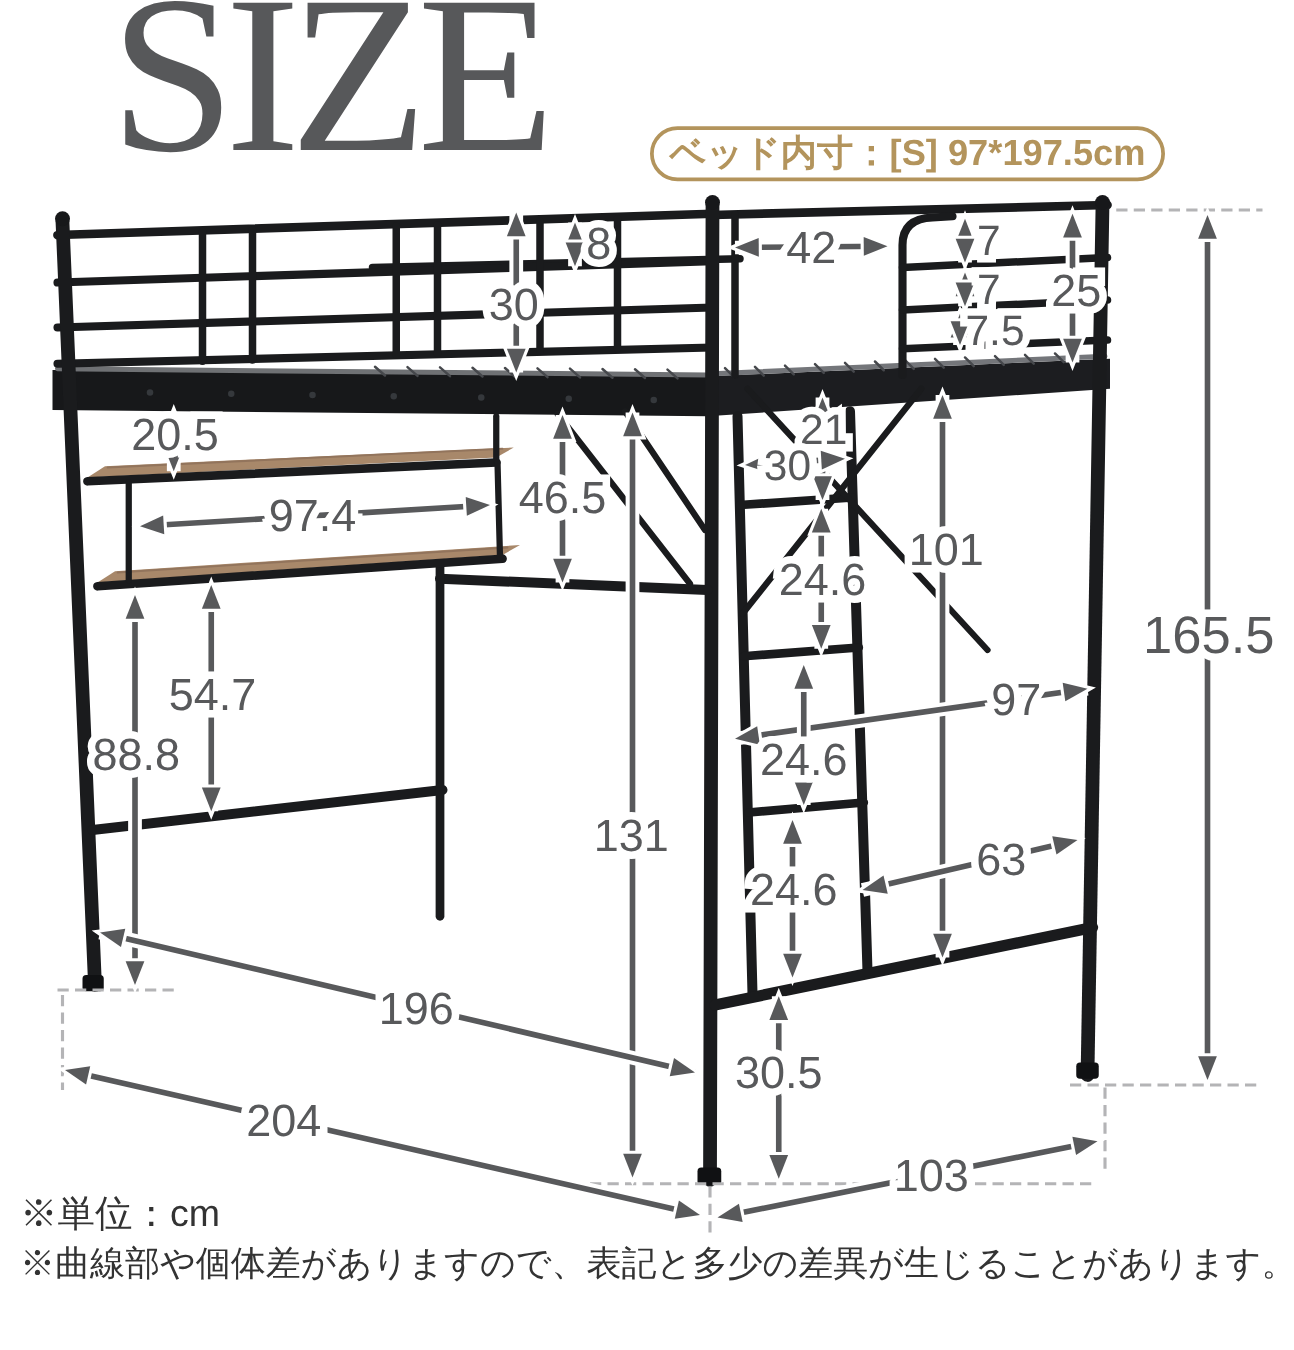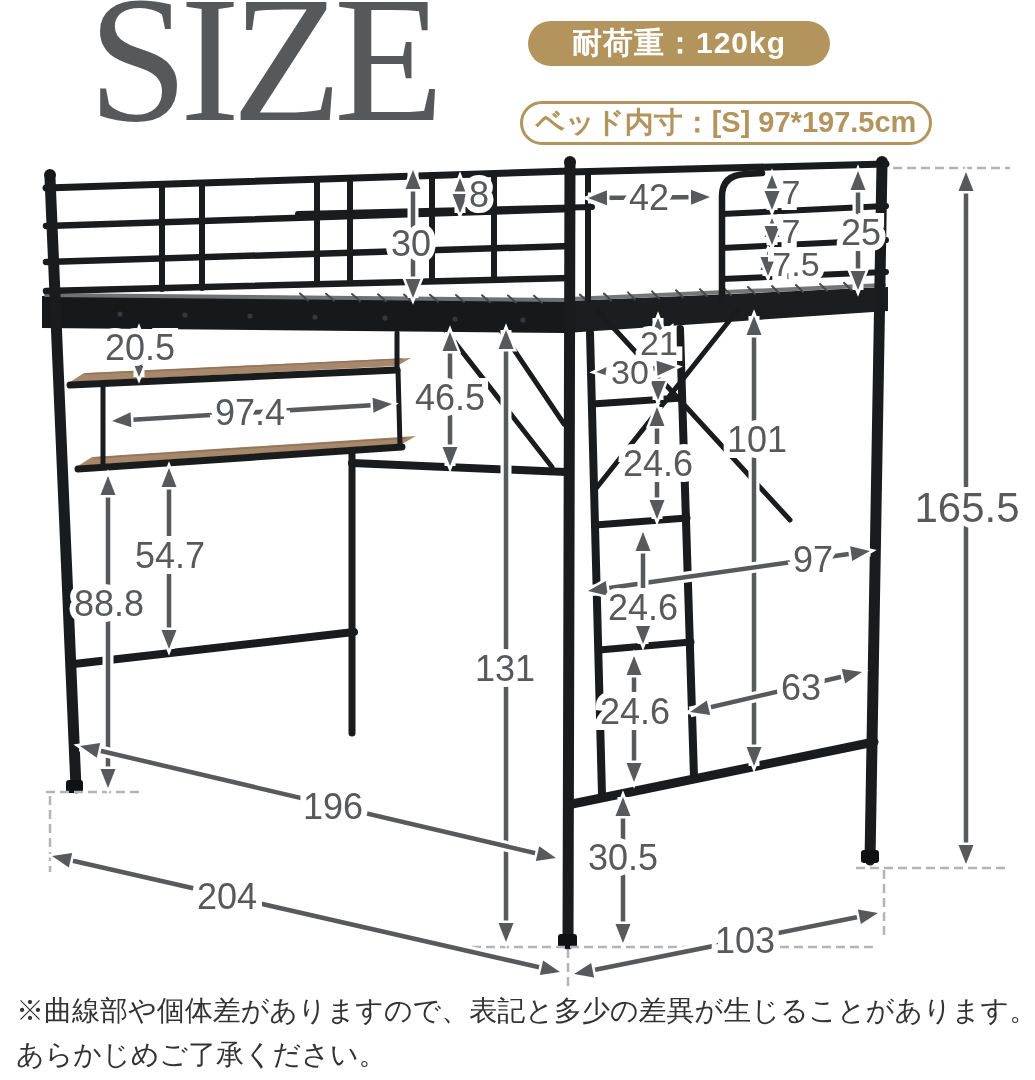--- a/index.html
+++ b/index.html
@@ -21,23 +21,20 @@
   .dimlbl{fill:#58595b;stroke:#ffffff;stroke-width:12px;paint-order:stroke;
         font-family:"Liberation Sans",sans-serif;text-anchor:middle;}
 </style>
 </head>
 <body>
 
 <div id="page">
 
   <div id="size-title">SIZE</div>
 
-  <div id="badge-load" class="badge">
-    <span>耐荷重：120kg</span>
-  </div>
   <div id="badge-inner" class="badge">
     <span>ベッド内寸：[S] 97*197.5cm</span>
   </div>
 
   <svg id="bed-svg" width="1035" height="1080" viewBox="0 0 1035 1080">
     <g stroke="#1a1b1d" stroke-linecap="round" fill="none">
 
       <g stroke="none">
         <path d="M42,296 L566,301 L566,333 L42,328 Z" fill="#17181a"></path>
         <path d="M566,301 L888,287 L888,311 L566,333 Z" fill="#1c1d20"></path>
@@ -336,15 +333,15 @@
         <g>
           <line x1="574" y1="974" x2="878" y2="913" stroke="#ffffff" stroke-width="11" stroke-linecap="butt"></line>
           <line x1="574" y1="974" x2="878" y2="913" stroke="#58595b" stroke-width="4.5" stroke-linecap="butt"></line>
           <polygon points="574,974 591.1531498154745,962.9085865910657 594.1041946742052,977.6154331001497" fill="#58595b" stroke="#ffffff" stroke-width="5" paint-order="stroke"></polygon>
           <polygon points="878,913 860.8468501845255,924.0914134089343 857.8958053257948,909.3845668998503" fill="#58595b" stroke="#ffffff" stroke-width="5" paint-order="stroke"></polygon>
           <text x="745" y="953" font-size="36" class="dimlbl">103</text>
         </g>
       </g>
   </svg>
 
+  <div id="note-unit" class="note">※単位：cm</div>
   <div id="note-caveat1" class="note">※曲線部や個体差がありますので、表記と多少の差異が生じることがあります。</div>
-  <div id="note-caveat2" class="note">あらかじめご了承ください。</div>
 </div>
 
 </body></html>

